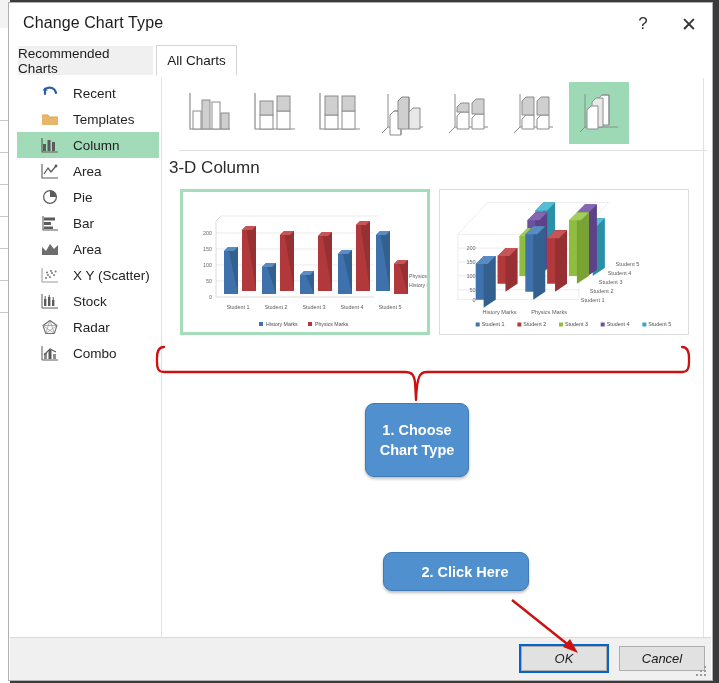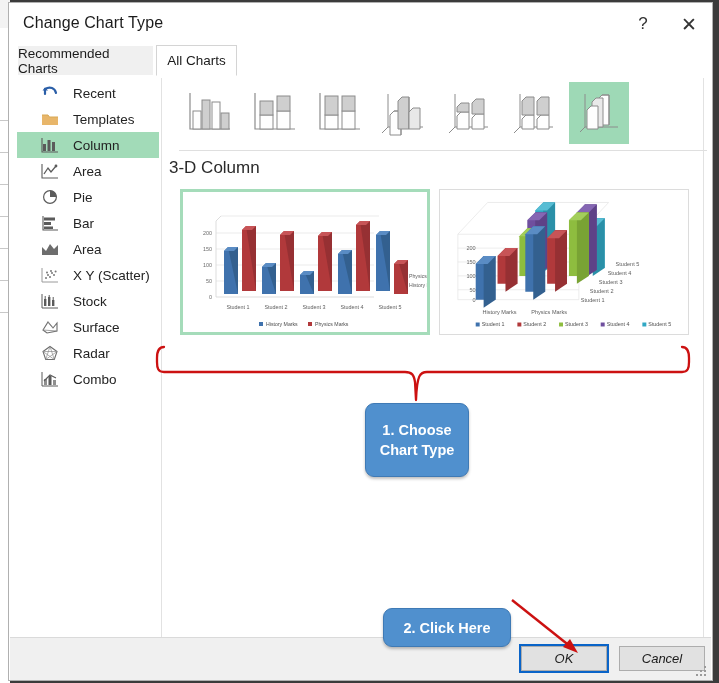--- a/index.html
+++ b/index.html
@@ -113,21 +113,21 @@
     border:1px solid #3f7ab5;
     border-radius:9px;
     color:#ffffff;
     font-weight:bold;
     text-align:center;
     display:flex;align-items:center;justify-content:center;
     box-shadow:0 2px 3px rgba(0,0,0,.25);
     font-size:14.5px;line-height:20px;
   }
   .callout.c1{left:365px;top:403px;width:102px;height:72px;}
-  .callout.c2{left:383px;top:608px;width:126px;height:37px;}
+  .callout.c2{left:383px;top:552px;width:126px;height:37px;padding-left:18px;}
 
   
   .footer{
     position:absolute;left:1px;right:1px;bottom:0;height:42px;background:#f0f0f0;
     border-top:1px solid #dadada;
     font-style:italic;
   }
   .btn{
     position:absolute;top:8px;height:25px;width:86px;
     background:#e1e1e1;border:1px solid #adadad;
@@ -272,29 +272,20 @@
               <path d="M4.2 3 v3.5" stroke="#5b5b5b"></path>
             <rect x="7" y="4" width="2.4" height="9" fill="#5b5b5b"></rect>
               <path d="M8.2 2 v2.2" stroke="#5b5b5b"></path>
             <rect x="11" y="7" width="2.4" height="6" fill="#5b5b5b"></rect>
               <path d="M12.2 4 v3.2" stroke="#5b5b5b"></path>
           </svg>
         </span>
         <span class="side-lbl">Stock</span>
       </div>
 
-      <div class="side-item">
-        <span class="side-ico">
-          <svg width="18" height="16" viewBox="0 0 18 16">
-            <path d="M2 11 L7 3 L12 9 L16 4 L16 12 L6 14 Z" fill="none" stroke="#6d6d6d" stroke-width="1.1"></path>
-            <path d="M2 11 L16 12 M7 3 L12 9" stroke="#8d8d8d" stroke-width=".8"></path>
-          </svg>
-        </span>
-        <span class="side-lbl">Surface</span>
-      </div>
 
       <div class="side-item">
         <span class="side-ico">
           <svg width="18" height="16" viewBox="0 0 18 16">
             <path d="M9 1.5 L16 6.5 L13.3 14.5 L4.7 14.5 L2 6.5 Z" fill="none" stroke="#6d6d6d" stroke-width="1.1"></path>
             <path d="M9 1.5 L13.3 14.5 M9 1.5 L4.7 14.5 M16 6.5 L4.7 14.5 M2 6.5 L13.3 14.5 M2 6.5 L16 6.5" stroke="#8d8d8d" stroke-width=".7"></path>
           </svg>
         </span>
         <span class="side-lbl">Radar</span>
       </div>

